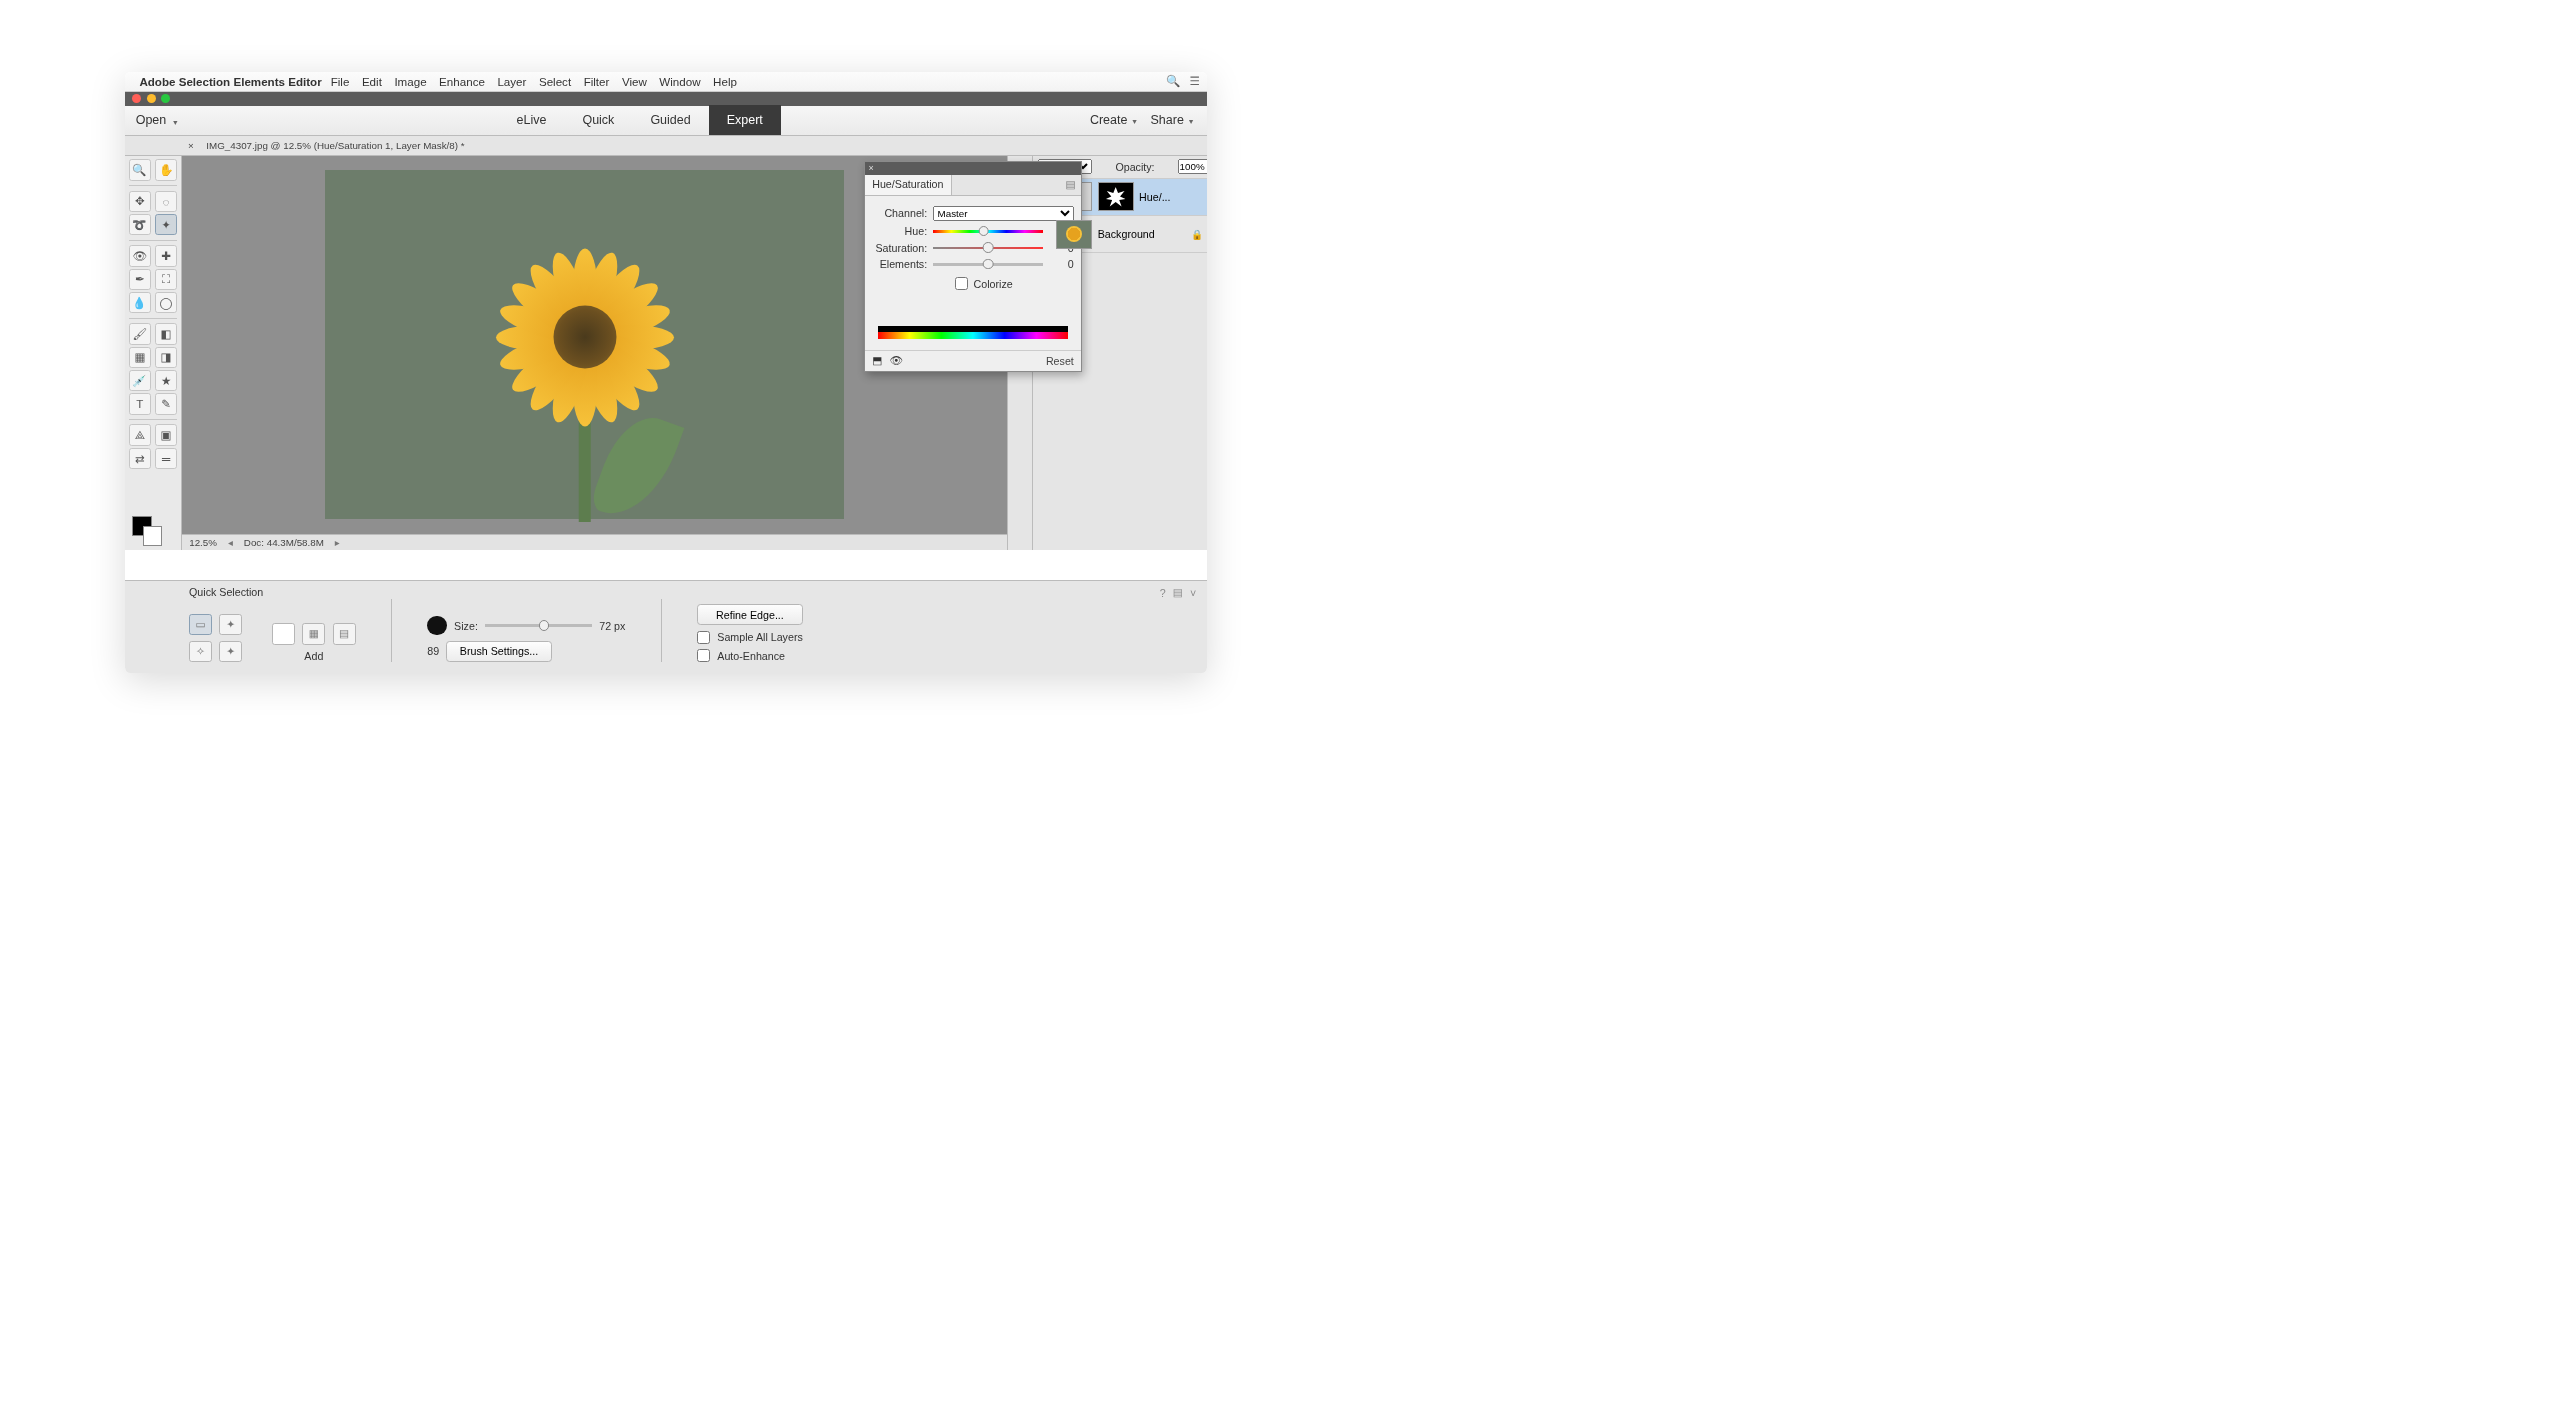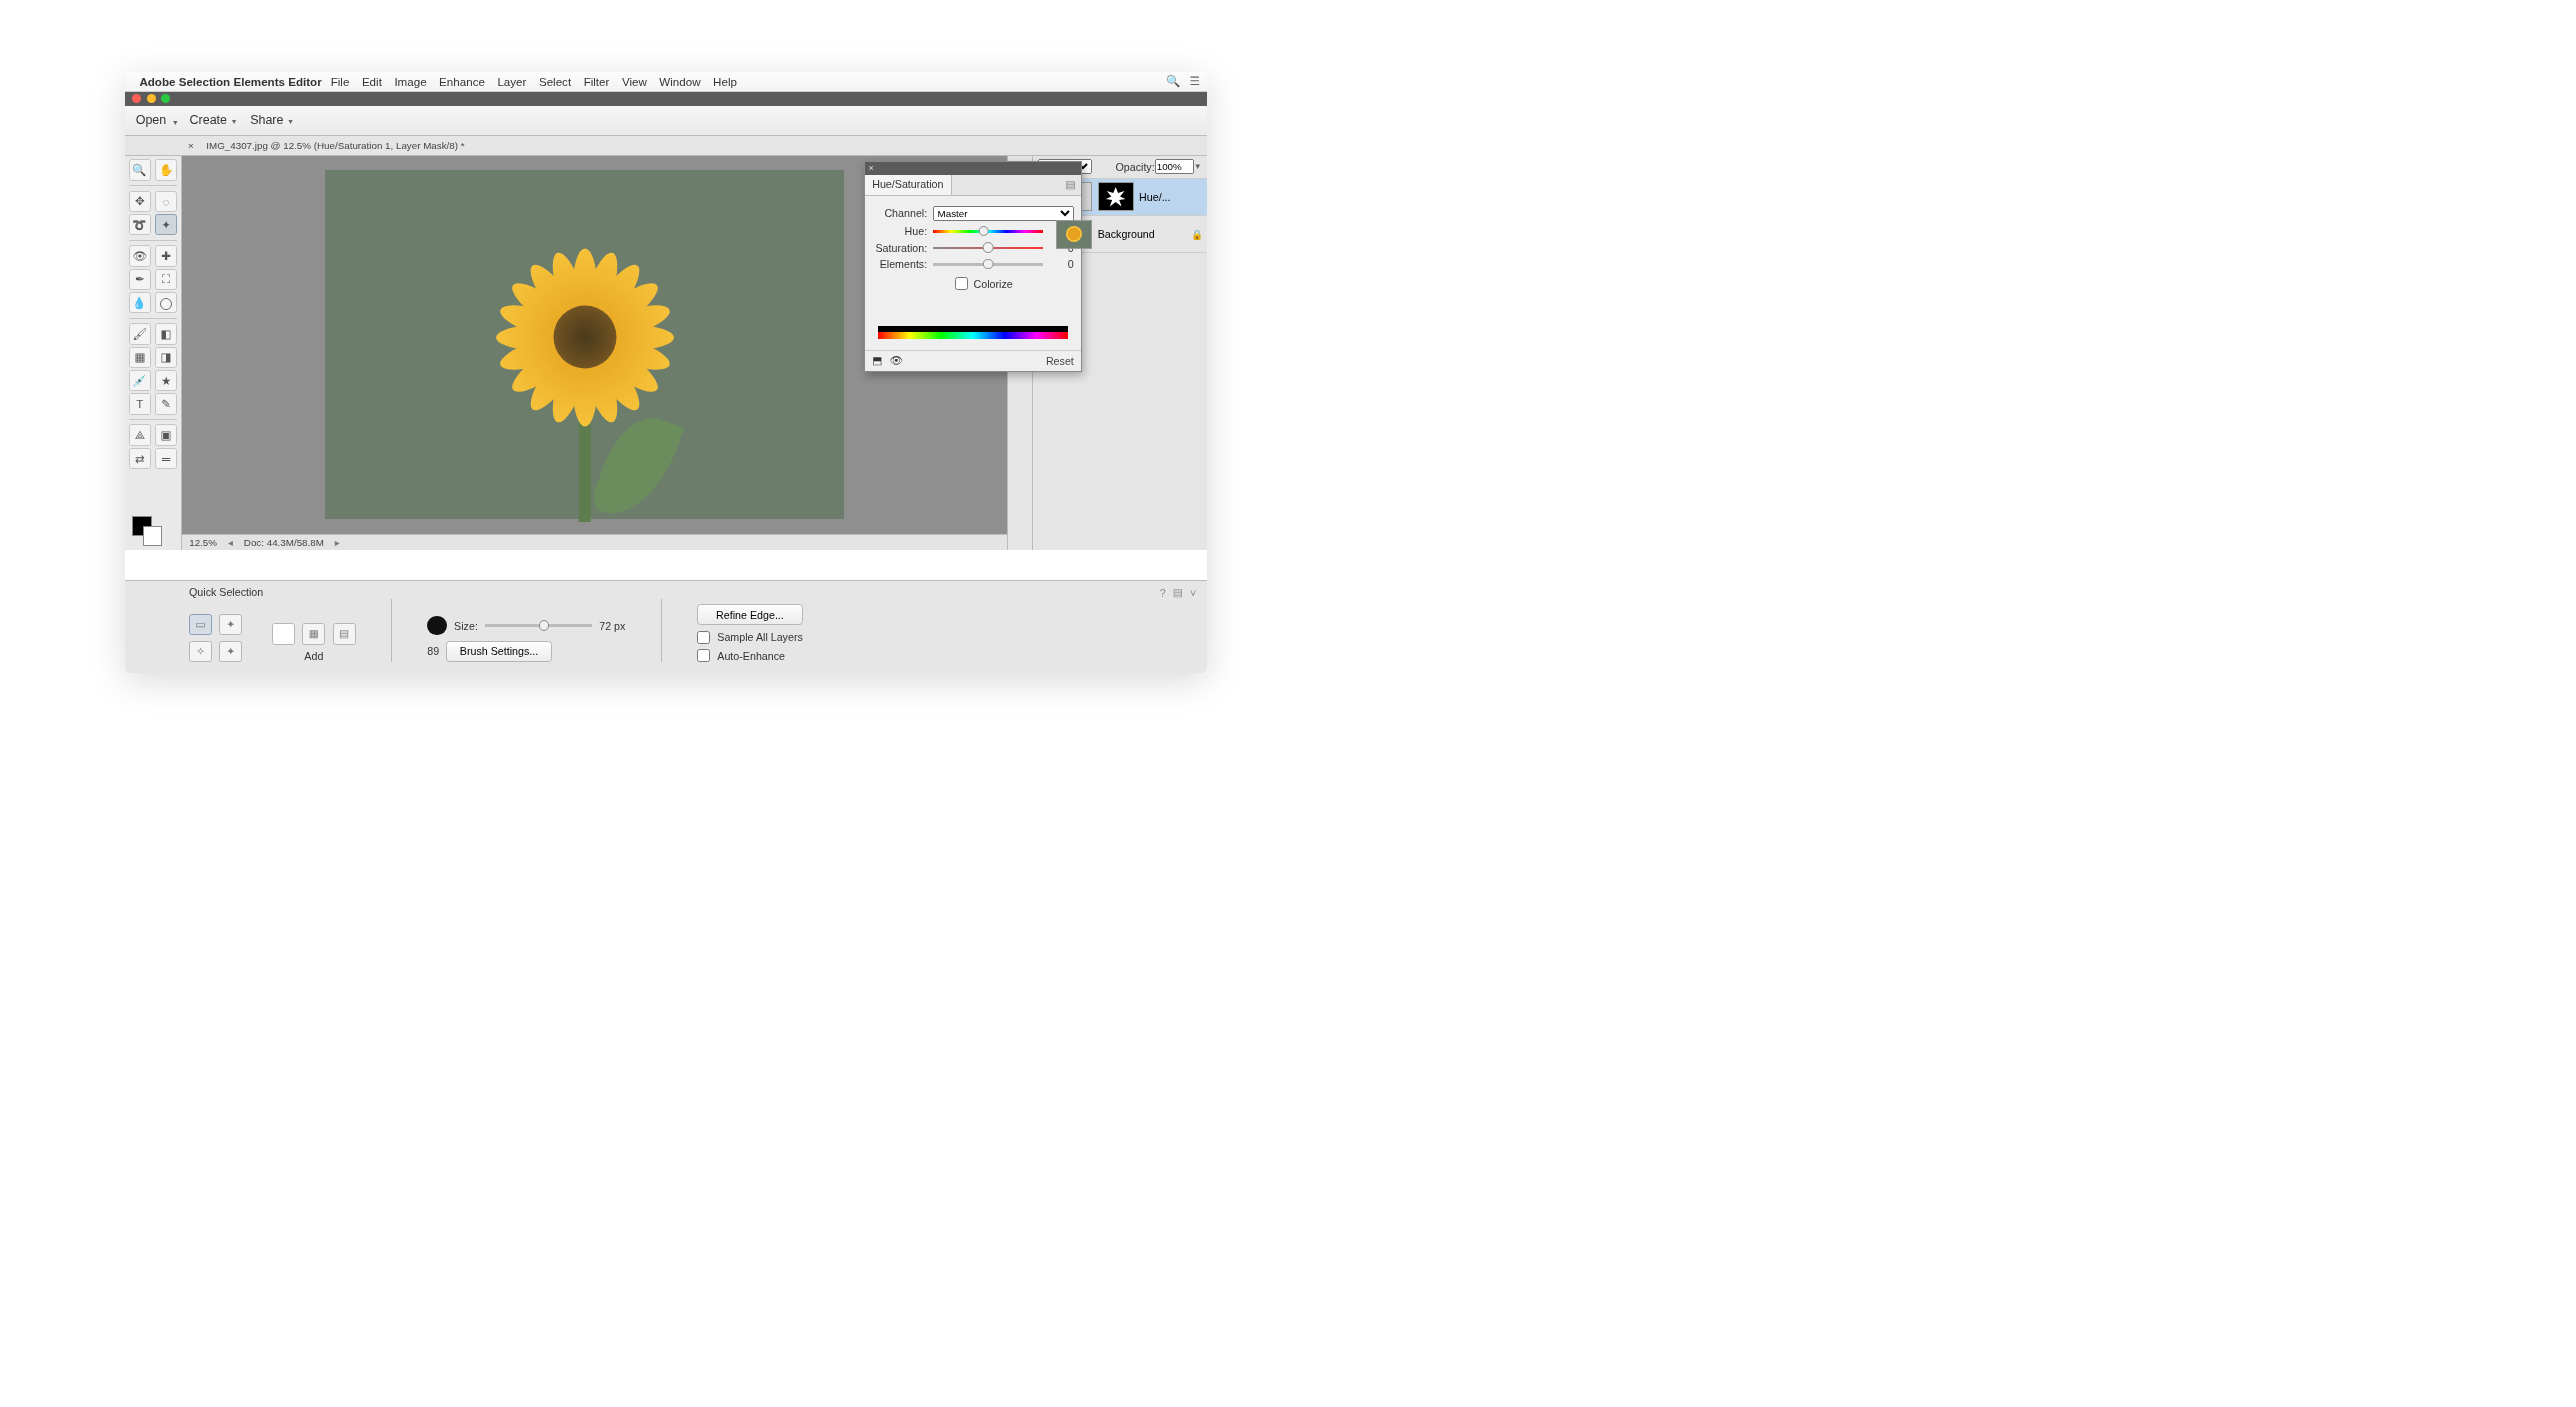--- a/index.html
+++ b/index.html
@@ -57,21 +57,21 @@
 .leaf{position:absolute;left:54%;top:70%;width:63px;height:107px;background:#6b8d5e;border-radius:60% 0 80% 20%;transform:rotate(20deg);}
 .status{position:absolute;left:0;bottom:0;right:0;height:16px;background:#e3e3e3;border-top:0.9px solid #bbb;font-size:9.8px;color:#444;display:flex;align-items:center;gap:7.2px;padding:0 7.2px;}
 .status .znav{width:12.5px;text-align:center;color:#777;}
 
 
 .rstrip{width:25px;background:#e5e5e5;border-left:0.9px solid #bbb;display:flex;flex-direction:column;align-items:center;padding-top:1.8px;gap:5.4px;font-size:10.7px;color:#666;}
 .rstrip .ic{width:16px;height:16px;display:flex;align-items:center;justify-content:center;}
 
 
 .layers{width:175px;background:#e5e5e5;border-left:0.9px solid #bbb;display:flex;flex-direction:column;}
-.blendrow{display:flex;align-items:center;gap:0;padding:3.6px 5.4px;border-bottom:0.9px solid #ccc;font-size:10.7px;color:#333;}
+.blendrow{display:flex;align-items:center;gap:23px;padding:3.6px 5.4px;border-bottom:0.9px solid #ccc;font-size:10.7px;color:#333;}
 .blendrow select{flex:0 0 54px;font-size:9.8px;}
 .blendrow .op{margin-left:auto;}
 .blendrow input{width:39px;font-size:9.8px;}
 .layer{display:flex;align-items:center;gap:5.4px;padding:3.6px;border-bottom:0.9px solid #ccc;font-size:10.7px;}
 .layer.sel{background:#bcd5ee;}
 .layer .eye{width:14.3px;text-align:center;color:#3a6ea5;}
 .layer .thumb{width:36px;height:29px;background:#ccc;border:0.9px solid #999;}
 .thumb.mask{background:#000;position:relative;}
 .thumb.mask::after{content:"";position:absolute;left:50%;top:50%;width:19.7px;height:19.7px;background:#fff;transform:translate(-50%,-50%);clip-path:polygon(50% 0,62% 30%,95% 20%,72% 48%,100% 60%,68% 66%,80% 98%,50% 76%,20% 98%,32% 66%,0 60%,28% 48%,5% 20%,38% 30%);}
 .thumb.img{background:linear-gradient(#6d7d6b,#6d7d6b);position:relative;}
@@ -142,20 +142,26 @@
   <div class="traffic">
     <span class="dot tred"></span>
     <span class="dot tyel"></span>
     <span class="dot tgrn"></span>
   </div>
 
   <div class="topbar">
     <div class="open">
       <span>Open</span>
       <span class="tri">▼</span>
+    </div>
+    <div class="tabs">
+      <div class="tab">eLive</div>
+      <div class="tab">Quick</div>
+      <div class="tab">Guided</div>
+      <div class="tab active">Expert</div>
     </div>
     <div class="right">
       <span><span>Create</span> <span class="tri">▼</span></span>
       <span><span>Share</span> <span class="tri">▼</span></span>
     </div>
   </div>
 
   <div class="doctabs">
     <span class="closer">×</span>
     <span class="dtab">IMG_4307.jpg @ 12.5% (Hue/Saturation 1, Layer Mask/8) *</span>

